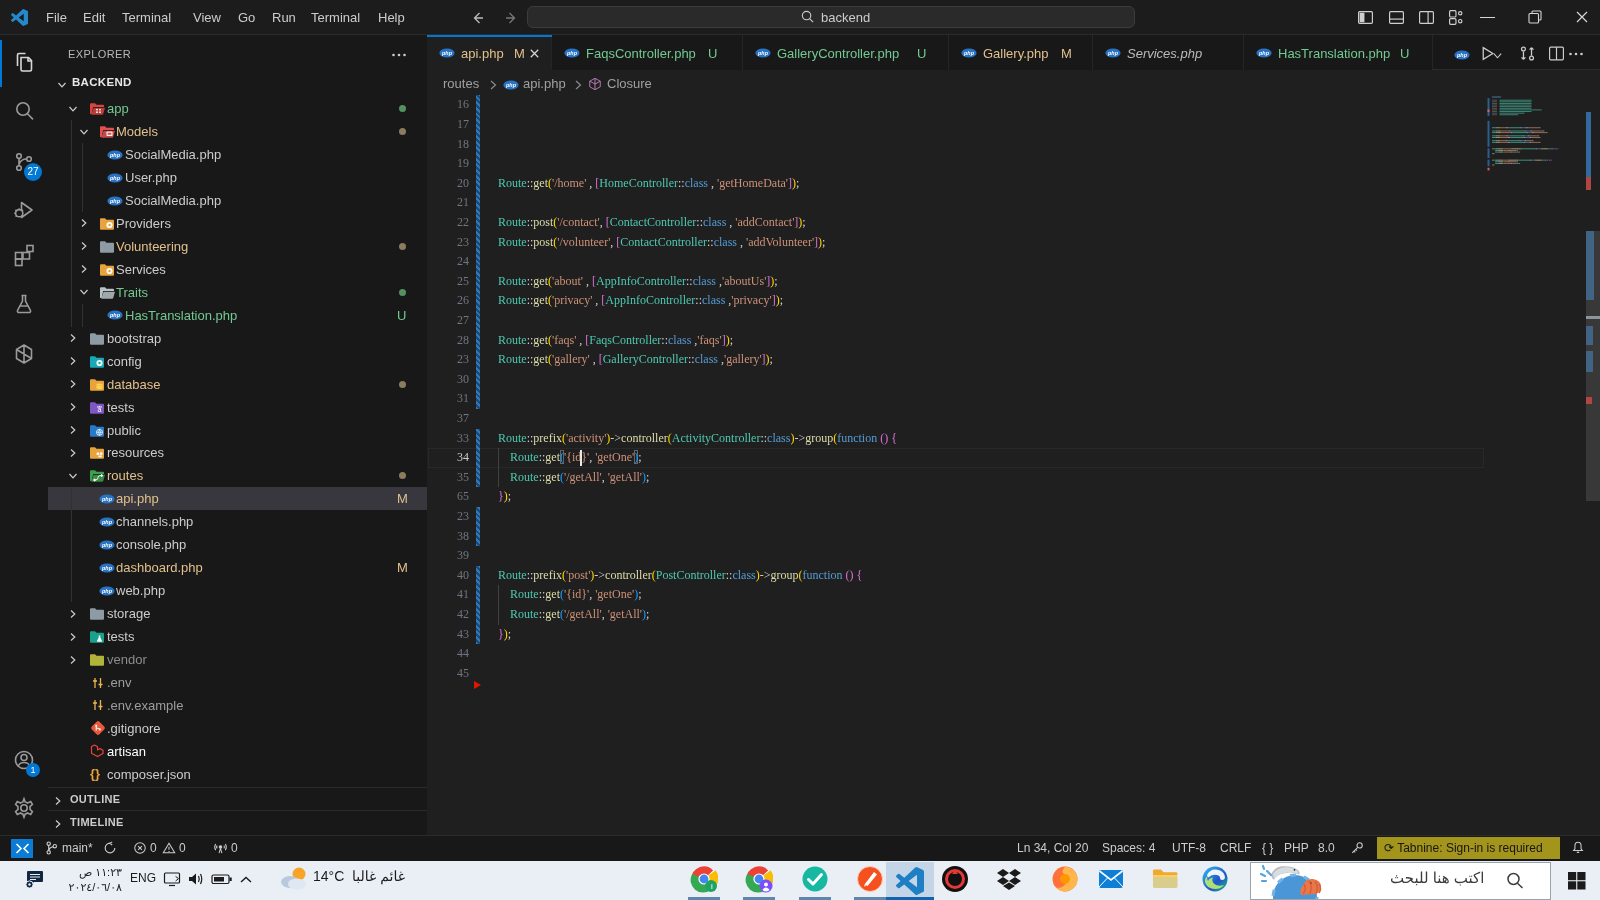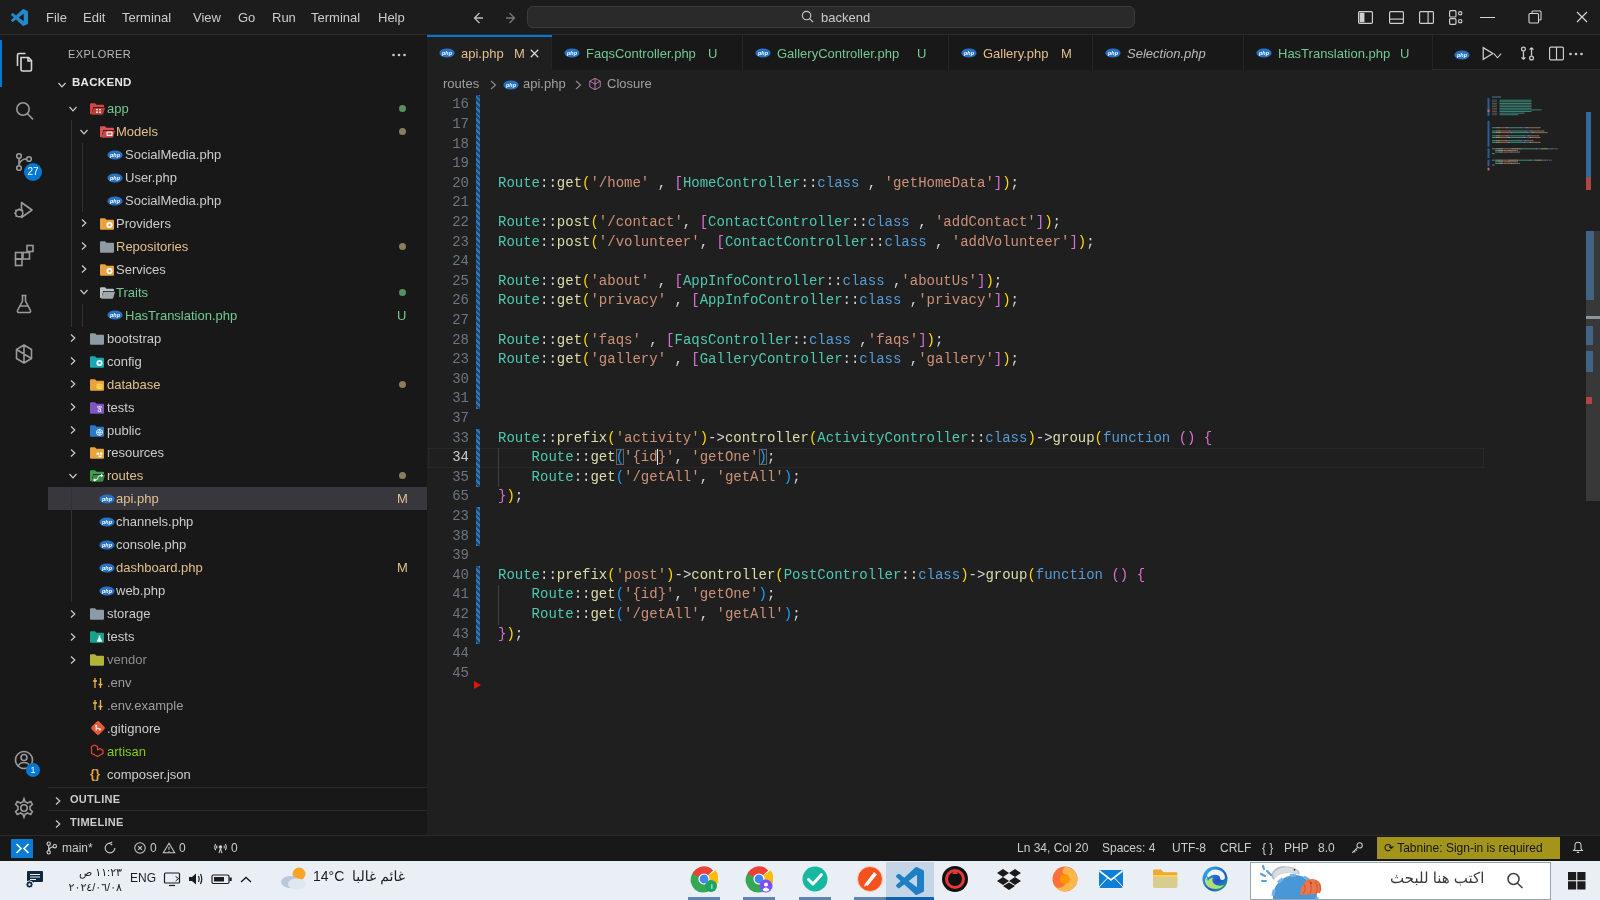--- a/index.html
+++ b/index.html
@@ -1,17 +1,17 @@
 <!DOCTYPE html>
 <html><head><meta charset="utf-8">
 <style>
 *{margin:0;padding:0;}
 html,body{width:1600px;height:900px;overflow:hidden;background:#1f1f1f;font-family:"Liberation Sans",sans-serif;}
 .abs{position:absolute;}
-.mono{font-family:Liberation Mono, monospace;font-size:14px;}
+.mono{font-family:Liberation Serif, serif;font-size:12px;}
 .codeline{position:absolute;left:498px;height:19.6px;line-height:19.6px;white-space:pre;}
 .diffbar{position:absolute;left:476px;width:3.5px;background:repeating-linear-gradient(45deg,#3277b8 0 2px,#1d4a73 2px 4px);}
 .tt{font-size:13px;height:17px;line-height:17px;}
 .dot{width:7px;height:7px;border-radius:50%;}
 .sbt{font-size:12px;color:#cccccc;}
 .cursor{display:inline-block;width:1.6px;height:16px;background:#e8e8e8;vertical-align:text-top;margin:0 -0.8px;}
 </style></head>
 <body>
 
 <div class="abs" style="left:0;top:0;width:1600px;height:35px;background:#1c1c1c;border-bottom:1px solid #2b2b2b;box-sizing:border-box;"></div>
@@ -102,21 +102,21 @@
     <ellipse cx="8" cy="8" rx="7.6" ry="4.6" fill="#2873c4"></ellipse>
     <text x="8" y="10.2" font-size="5.4" font-style="italic" font-weight="bold" fill="#ffffff" text-anchor="middle" font-family="Liberation Sans">php</text>
   </svg>
 <div class="abs" style="left:983px;top:46px;font-size:13px;color:#E2C08D;">Gallery.php</div>
 <div class="abs" style="left:1061px;top:46px;font-size:13px;color:#E2C08D;">M</div>
 <div class="abs" style="left:1093px;top:35px;width:151px;height:35px;background:#181818;border-right:1px solid #252525;box-sizing:border-box;"></div>
 <svg class="abs" style="left:1105.0px;top:44.5px" width="16" height="16" viewBox="0 0 16 16">
     <ellipse cx="8" cy="8" rx="7.6" ry="4.6" fill="#2873c4"></ellipse>
     <text x="8" y="10.2" font-size="5.4" font-style="italic" font-weight="bold" fill="#ffffff" text-anchor="middle" font-family="Liberation Sans">php</text>
   </svg>
-<div class="abs" style="left:1127px;top:46px;font-size:13px;color:#bbbbbb;font-style:italic;">Selection.php</div>
+<div class="abs" style="left:1127px;top:46px;font-size:13px;color:#bbbbbb;font-style:italic;">Services.php</div>
 <div class="abs" style="left:1244px;top:35px;width:189px;height:35px;background:#181818;border-right:1px solid #252525;box-sizing:border-box;"></div>
 <svg class="abs" style="left:1256.0px;top:44.5px" width="16" height="16" viewBox="0 0 16 16">
     <ellipse cx="8" cy="8" rx="7.6" ry="4.6" fill="#2873c4"></ellipse>
     <text x="8" y="10.2" font-size="5.4" font-style="italic" font-weight="bold" fill="#ffffff" text-anchor="middle" font-family="Liberation Sans">php</text>
   </svg>
 <div class="abs" style="left:1278px;top:46px;font-size:13px;color:#73C991;">HasTranslation.php</div>
 <div class="abs" style="left:1400px;top:46px;font-size:13px;color:#73C991;">U</div>
 <div class="abs" style="left:427px;top:69px;width:125px;height:1px;background:#1f1f1f;"></div>
 
 <div class="abs" style="left:443px;top:76px;font-size:13px;color:#a0a0a0;">routes</div>
@@ -560,21 +560,21 @@
     <circle cx="10.5" cy="9" r="3.1" fill="#ffffff" opacity="0.95"></circle>
     <circle cx="10.5" cy="9" r="1.2" fill="#e8a33d"></circle>
   </svg>
 <div class="abs tt" style="left:116px;top:214.9px;color:#cccccc;">Providers</div>
 <svg class="abs" style="left:79px;top:241.4px" width="10" height="10" viewBox="0 0 10 10">
     <path d="M3 1.5 L6.8 5 L3 8.5" stroke="#cccccc" stroke-width="1.2" fill="none"></path>
   </svg>
 <svg class="abs" style="left:99px;top:238.9px" width="16" height="15" viewBox="0 0 16 15">
     <path d="M1 3.2 Q1 2.2 2 2.2 L6 2.2 L7.5 3.8 L14 3.8 Q15 3.8 15 4.8 L15 12.8 Q15 13.8 14 13.8 L2 13.8 Q1 13.8 1 12.8 Z" fill="#8d9ba4"></path>
   </svg>
-<div class="abs tt" style="left:116px;top:237.9px;color:#E2C08D;">Repositories</div>
+<div class="abs tt" style="left:116px;top:237.9px;color:#E2C08D;">Volunteering</div>
 <div class="abs dot" style="left:399px;top:242.9px;background:#8a7c5c;"></div>
 <svg class="abs" style="left:79px;top:264.4px" width="10" height="10" viewBox="0 0 10 10">
     <path d="M3 1.5 L6.8 5 L3 8.5" stroke="#cccccc" stroke-width="1.2" fill="none"></path>
   </svg>
 <svg class="abs" style="left:99px;top:261.9px" width="16" height="15" viewBox="0 0 16 15">
     <path d="M1 3.2 Q1 2.2 2 2.2 L6 2.2 L7.5 3.8 L14 3.8 Q15 3.8 15 4.8 L15 12.8 Q15 13.8 14 13.8 L2 13.8 Q1 13.8 1 12.8 Z" fill="#e8a33d"></path>
     <circle cx="10.5" cy="9" r="3.1" fill="#ffffff" opacity="0.95"></circle>
     <circle cx="10.5" cy="9" r="1.2" fill="#e8a33d"></circle>
   </svg>
 <div class="abs tt" style="left:116px;top:260.9px;color:#cccccc;">Services</div>
@@ -736,21 +736,21 @@
     <g fill="#fff">
       <circle cx="6.2" cy="5.8" r="1.1"></circle>
       <circle cx="9.8" cy="9.4" r="1.1"></circle>
       <path d="M6.2 6.8 L6.2 10.6 M6.2 8 Q9.8 8 9.8 10" stroke="#fff" stroke-width="1" fill="none"></path>
     </g>
   </svg>
 <div class="abs tt" style="left:107px;top:719.9px;color:#cccccc;">.gitignore</div>
 <svg class="abs" style="left:90px;top:743.3px" width="16" height="16" viewBox="0 0 16 16">
     <path d="M1.5 3.5 L4.5 2 L7.5 3.7 L7.5 7 L10 5.6 L13 7.2 L13 10.5 L7.5 13.6 L1.5 10.2 Z" fill="none" stroke="#eb4432" stroke-width="1.2" stroke-linejoin="round"></path>
   </svg>
-<div class="abs tt" style="left:107px;top:742.8px;color:#84cc16;">artisan</div>
+<div class="abs tt" style="left:107px;top:742.8px;color:#ffffff;">artisan</div>
 <div class="abs" style="left:90px;top:765.8px;color:#e8a33d;font-size:13px;font-weight:bold;">{}</div>
 <div class="abs tt" style="left:107px;top:765.8px;color:#cccccc;">composer.json</div>
 <div class="abs" style="left:71px;top:120.2px;width:1px;height:206.5px;background:#313131;"></div>
 <div class="abs" style="left:82px;top:143.1px;width:1px;height:68.8px;background:#313131;"></div>
 <div class="abs" style="left:82px;top:303.8px;width:1px;height:22.9px;background:#313131;"></div>
 <div class="abs" style="left:71px;top:487.3px;width:1px;height:114.8px;background:#313131;"></div>
 
 <div class="abs" style="left:0;top:835px;width:1600px;height:26px;background:#181818;border-top:1px solid #2b2b2b;box-sizing:border-box;"></div>
 <div class="abs" style="left:11px;top:839px;width:22px;height:19px;background:#0c7bd6;"></div>
 <svg class="abs" style="left:14px;top:842px" width="17" height="13" viewBox="0 0 17 13" fill="none" stroke="#fff" stroke-width="1.6">

